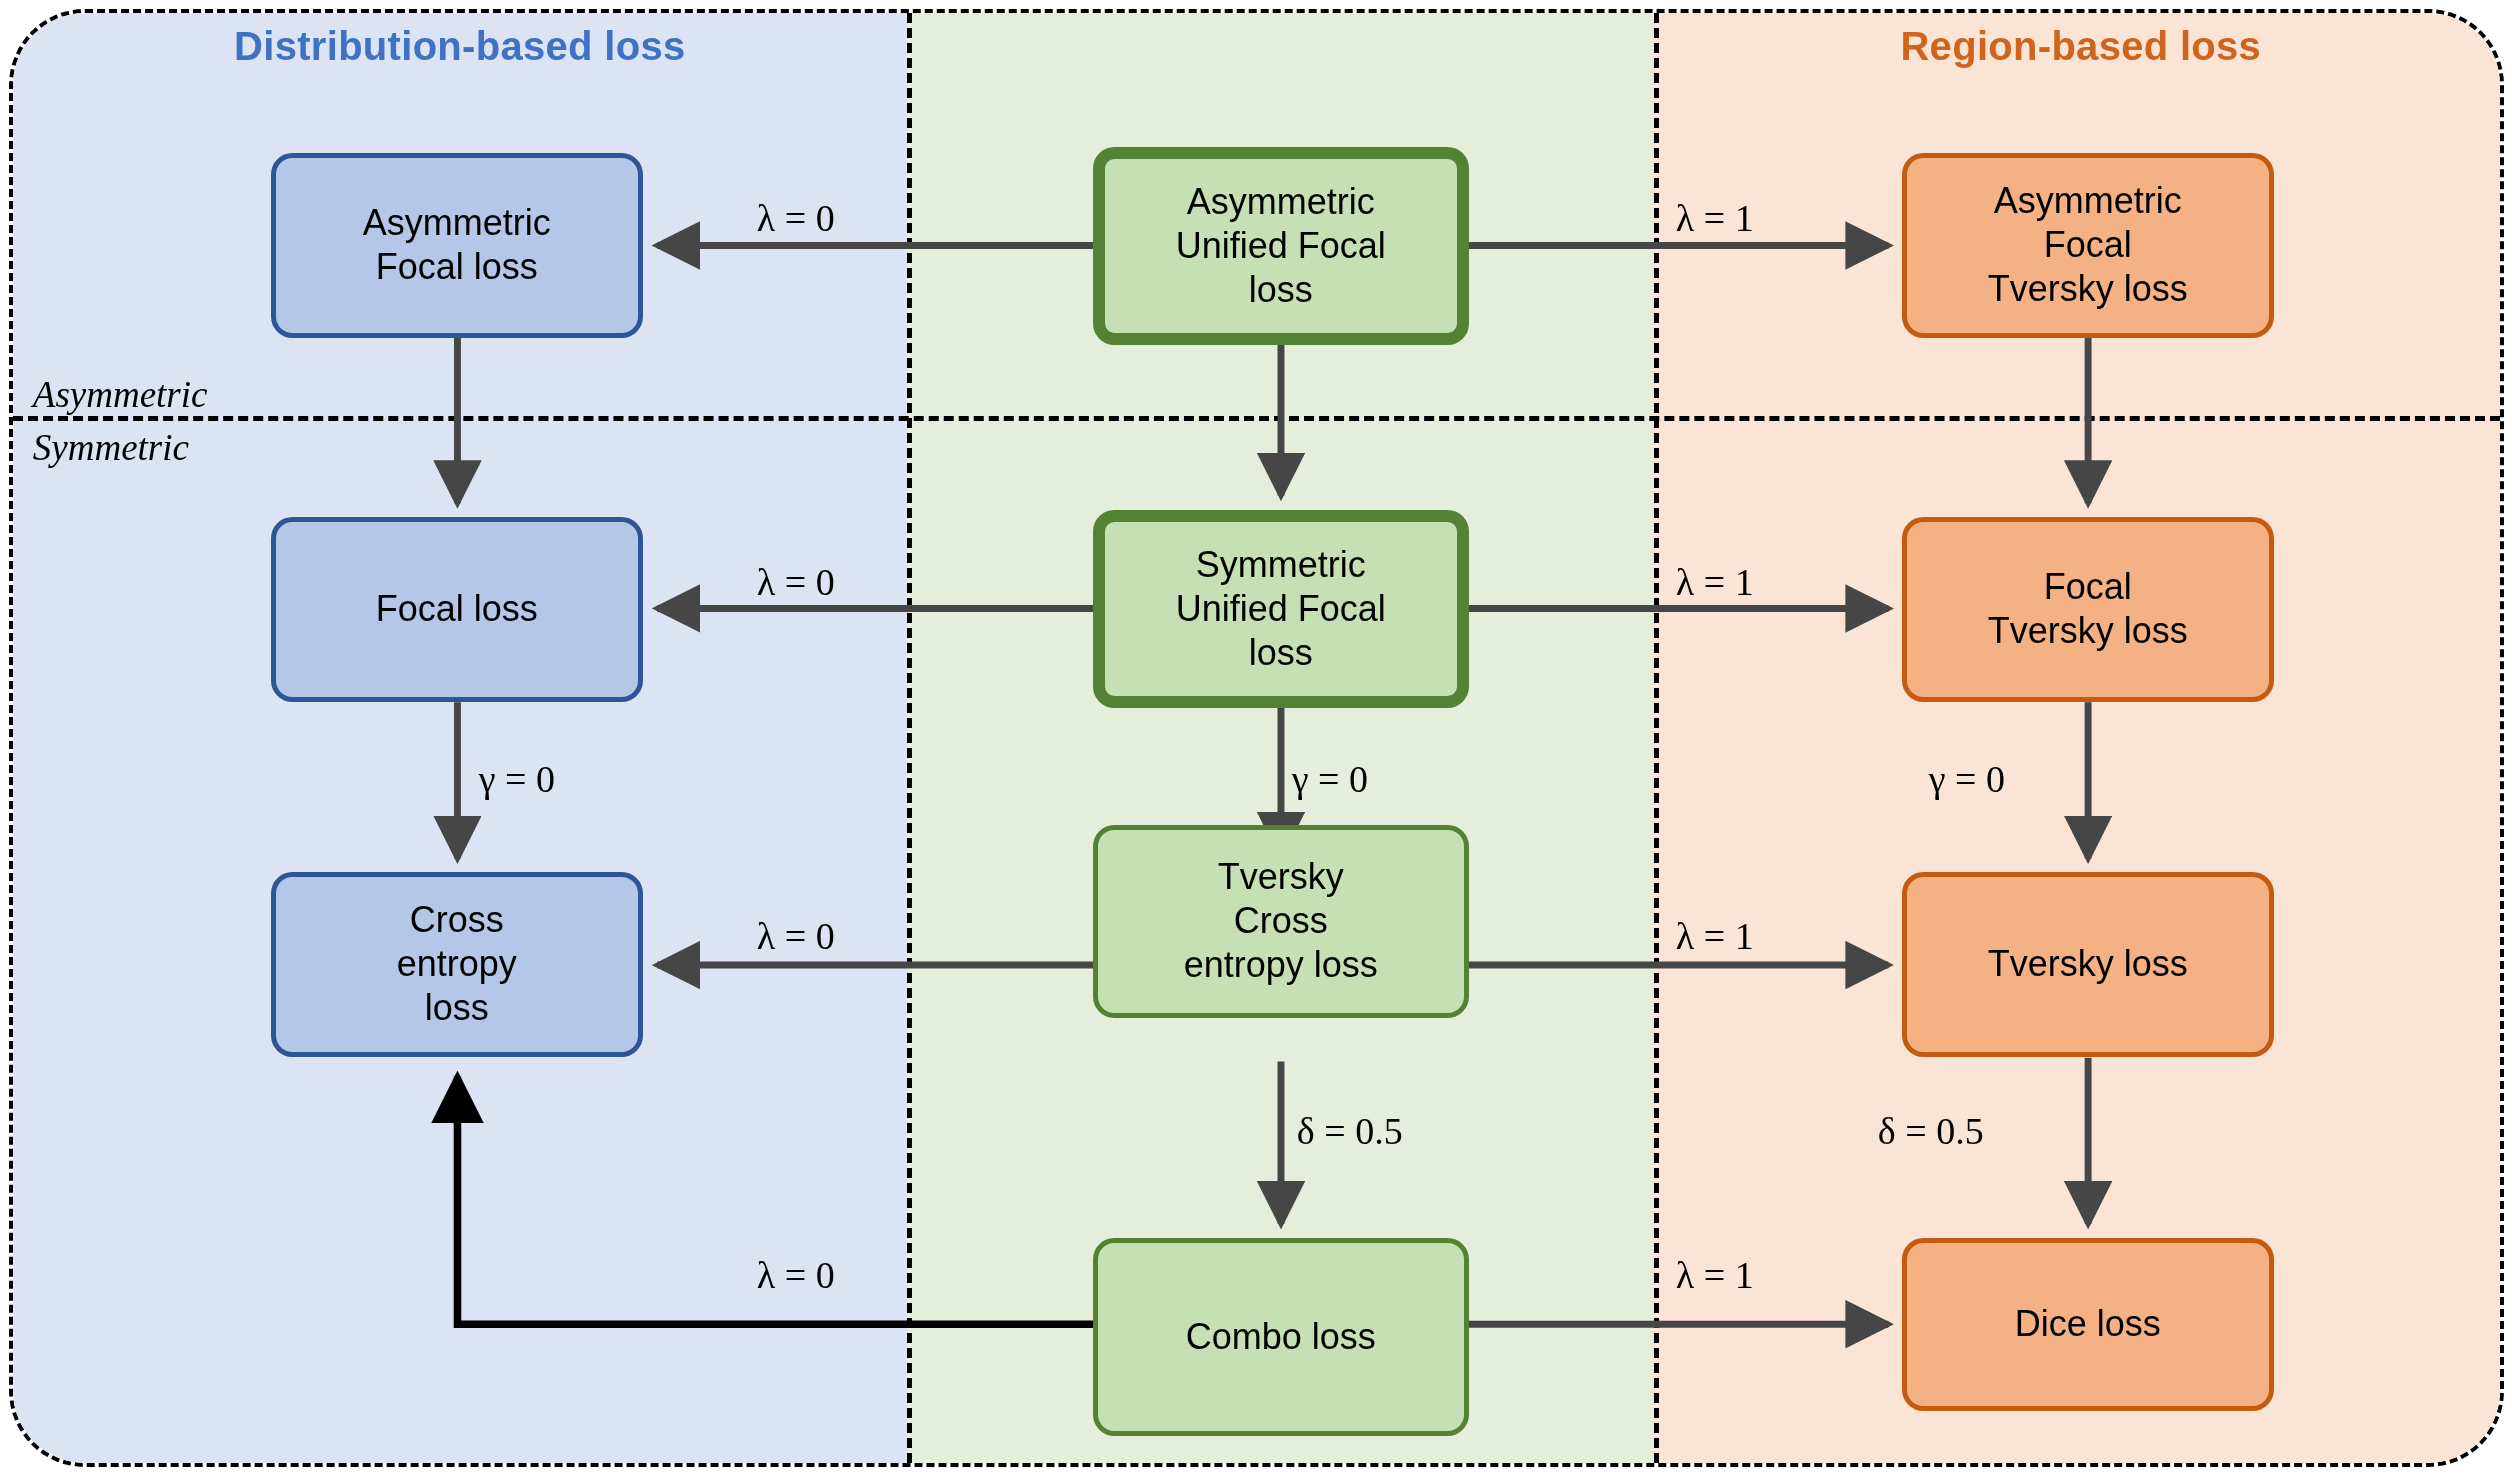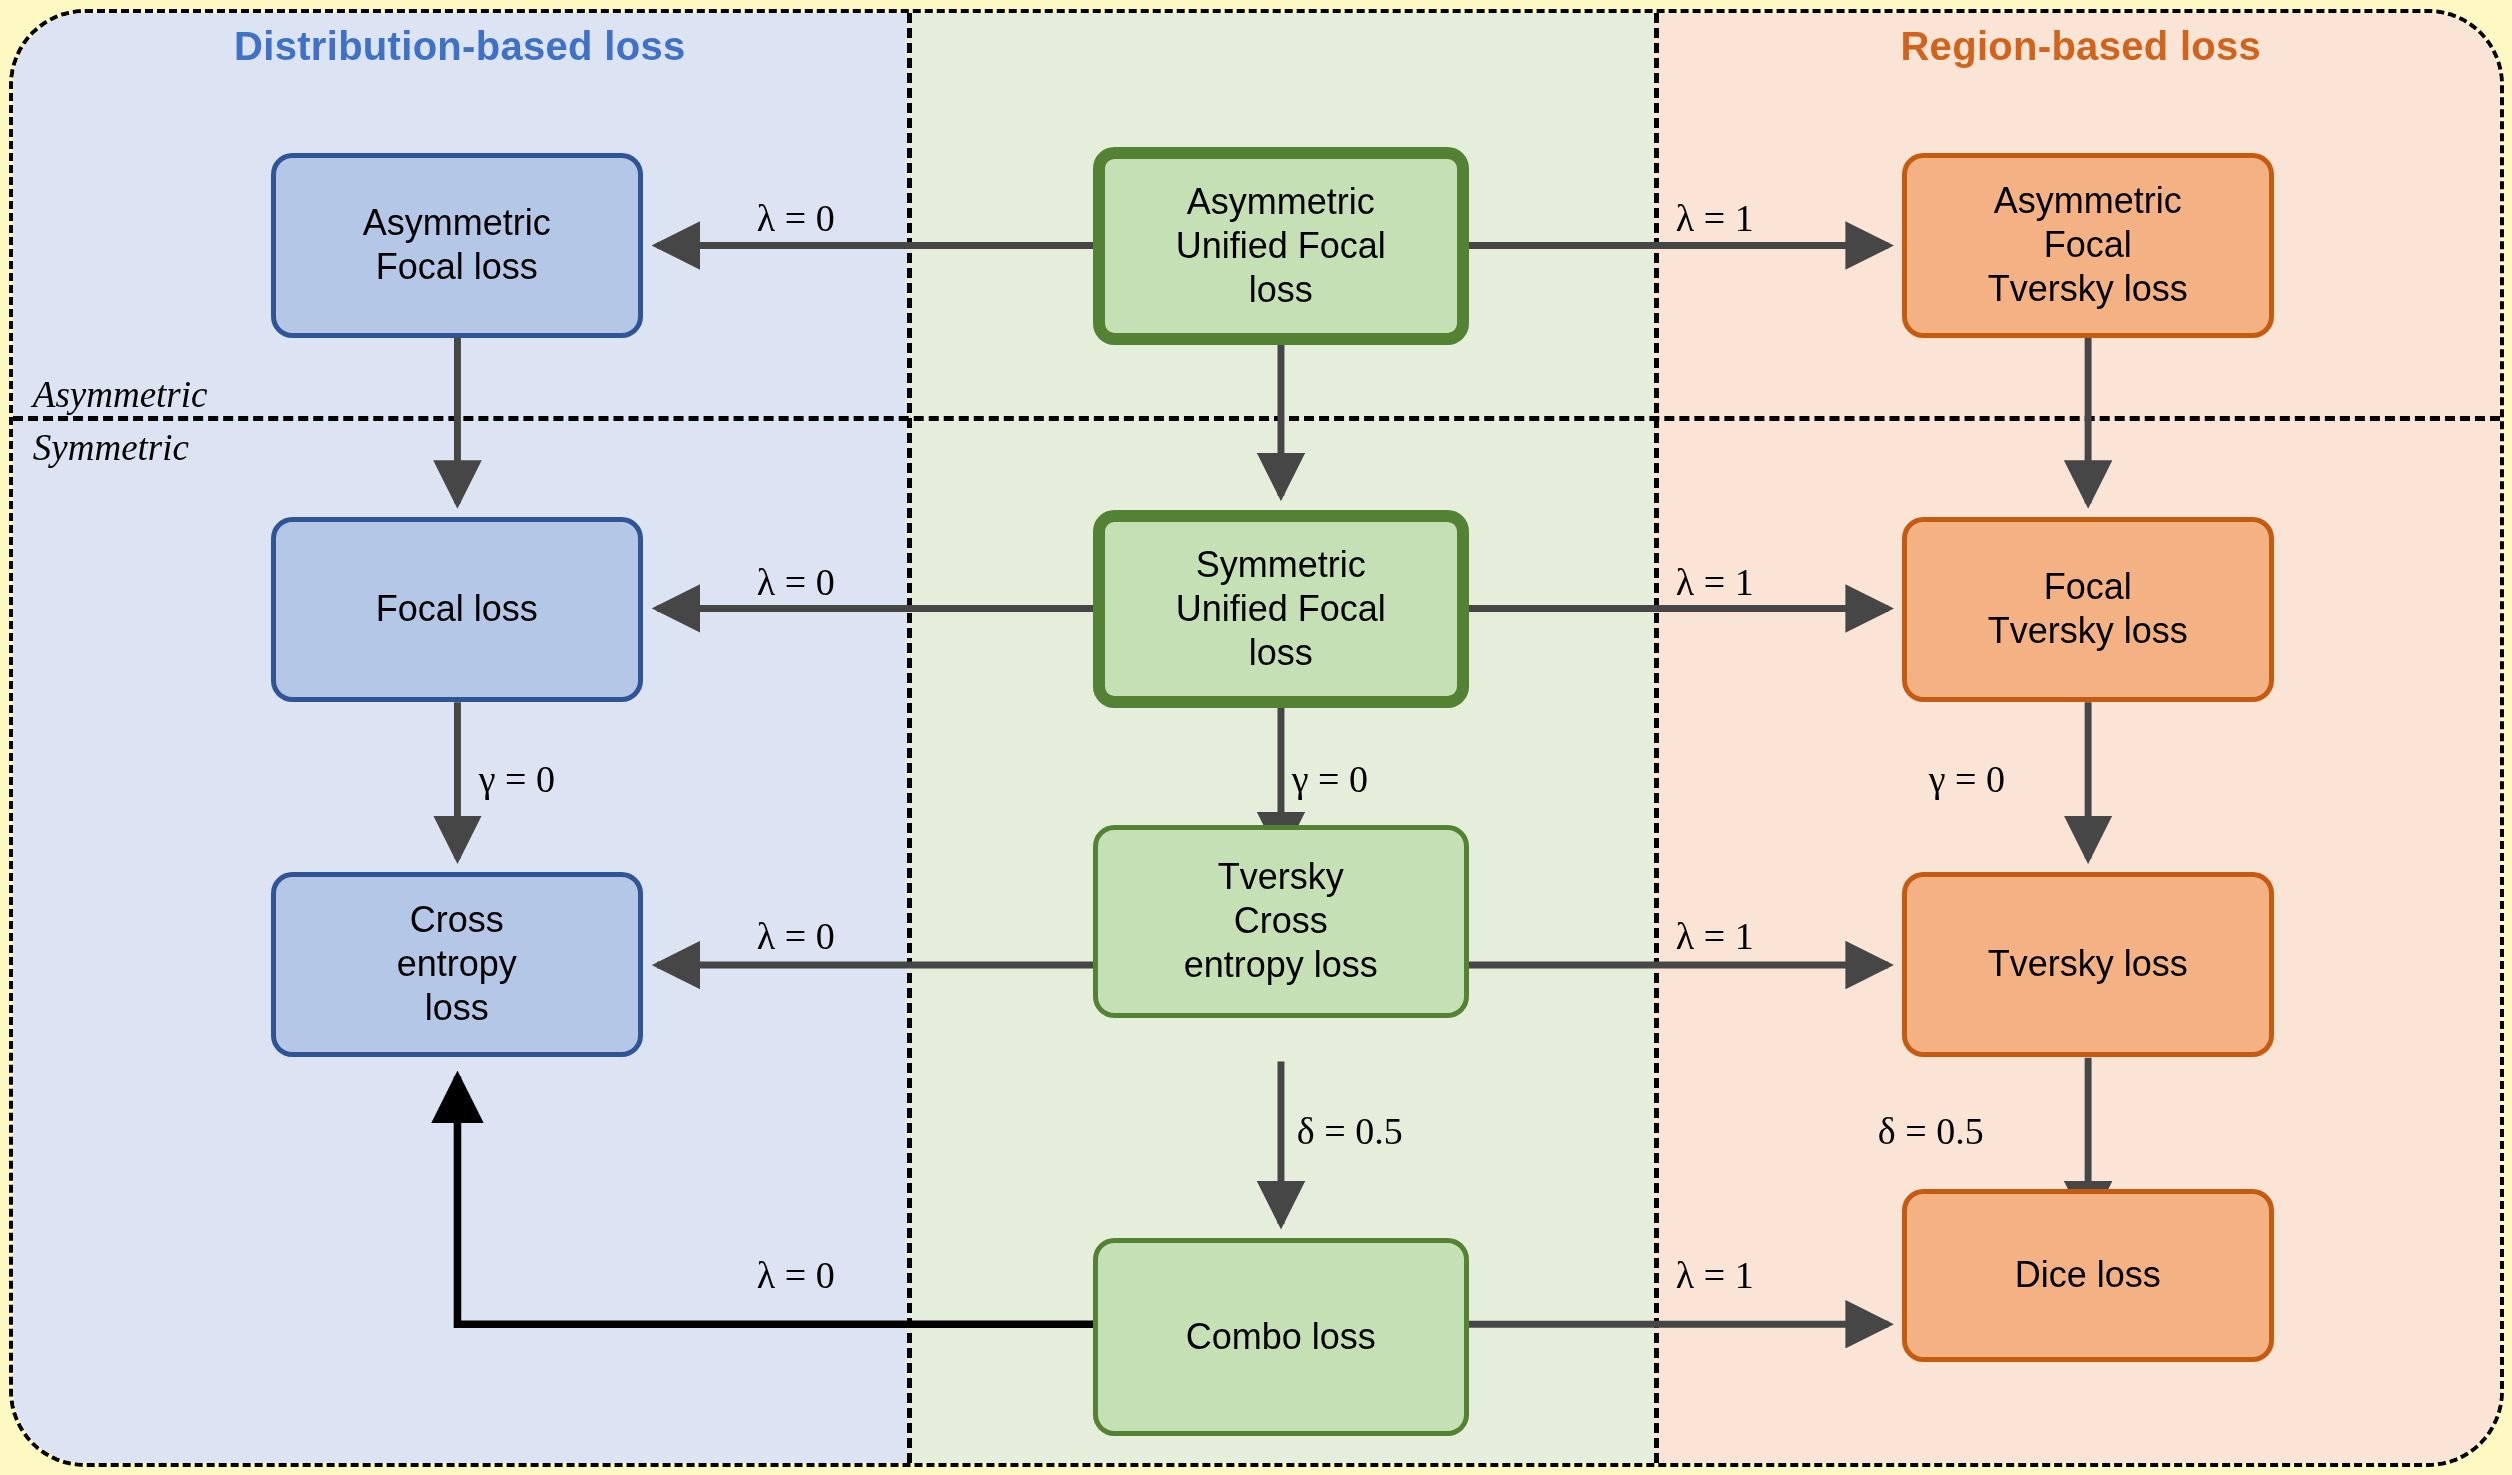--- a/index.html
+++ b/index.html
@@ -1,19 +1,19 @@
 <!DOCTYPE html>
 <html style="font-size:10px"><head>
 <meta charset="utf-8">
 <style>
   html,body{margin:0;padding:0;background:#000;}
   #stage{
     position:relative;
     width:2512px;height:1476px;
-    background:#fef9c3;
+    background:#ffffff;
     overflow:hidden;
     font-family:"Liberation Sans", sans-serif;
   }
   
   #panel{
     position:absolute;
     left:8.8px; top:8.8px;
     width:2495px; height:1458px;
     border:4.4px dashed #000;
     border-radius:76px;
@@ -88,21 +88,21 @@
   #n-ce   { left:258px;  top:859px; width:372px; height:185px; }
   
   #n-auf  { left:1080px; top:134px;  width:376px; height:198px; }
   #n-suf  { left:1080px; top:497px;  width:376px; height:198px; }
   #n-tce  { left:1080px; top:812px; width:376px; height:193px; }
   #n-combo{ left:1080px; top:1225px; width:376px; height:198px; }
   
   #n-aft  { left:1889px; top:140px;  width:372px; height:185px; }
   #n-ft   { left:1889px; top:504px;  width:372px; height:185px; }
   #n-tv   { left:1889px; top:859px; width:372px; height:185px; }
-  #n-dice { left:1889px; top:1176px; width:372px; height:173px; }
+  #n-dice { left:1889px; top:1225px; width:372px; height:173px; }
 
   
   .elabel{
     position:absolute;
     font-family:"Liberation Serif", serif;
     font-size:38px;
     color:#000;
     white-space:nowrap;
   }
 

